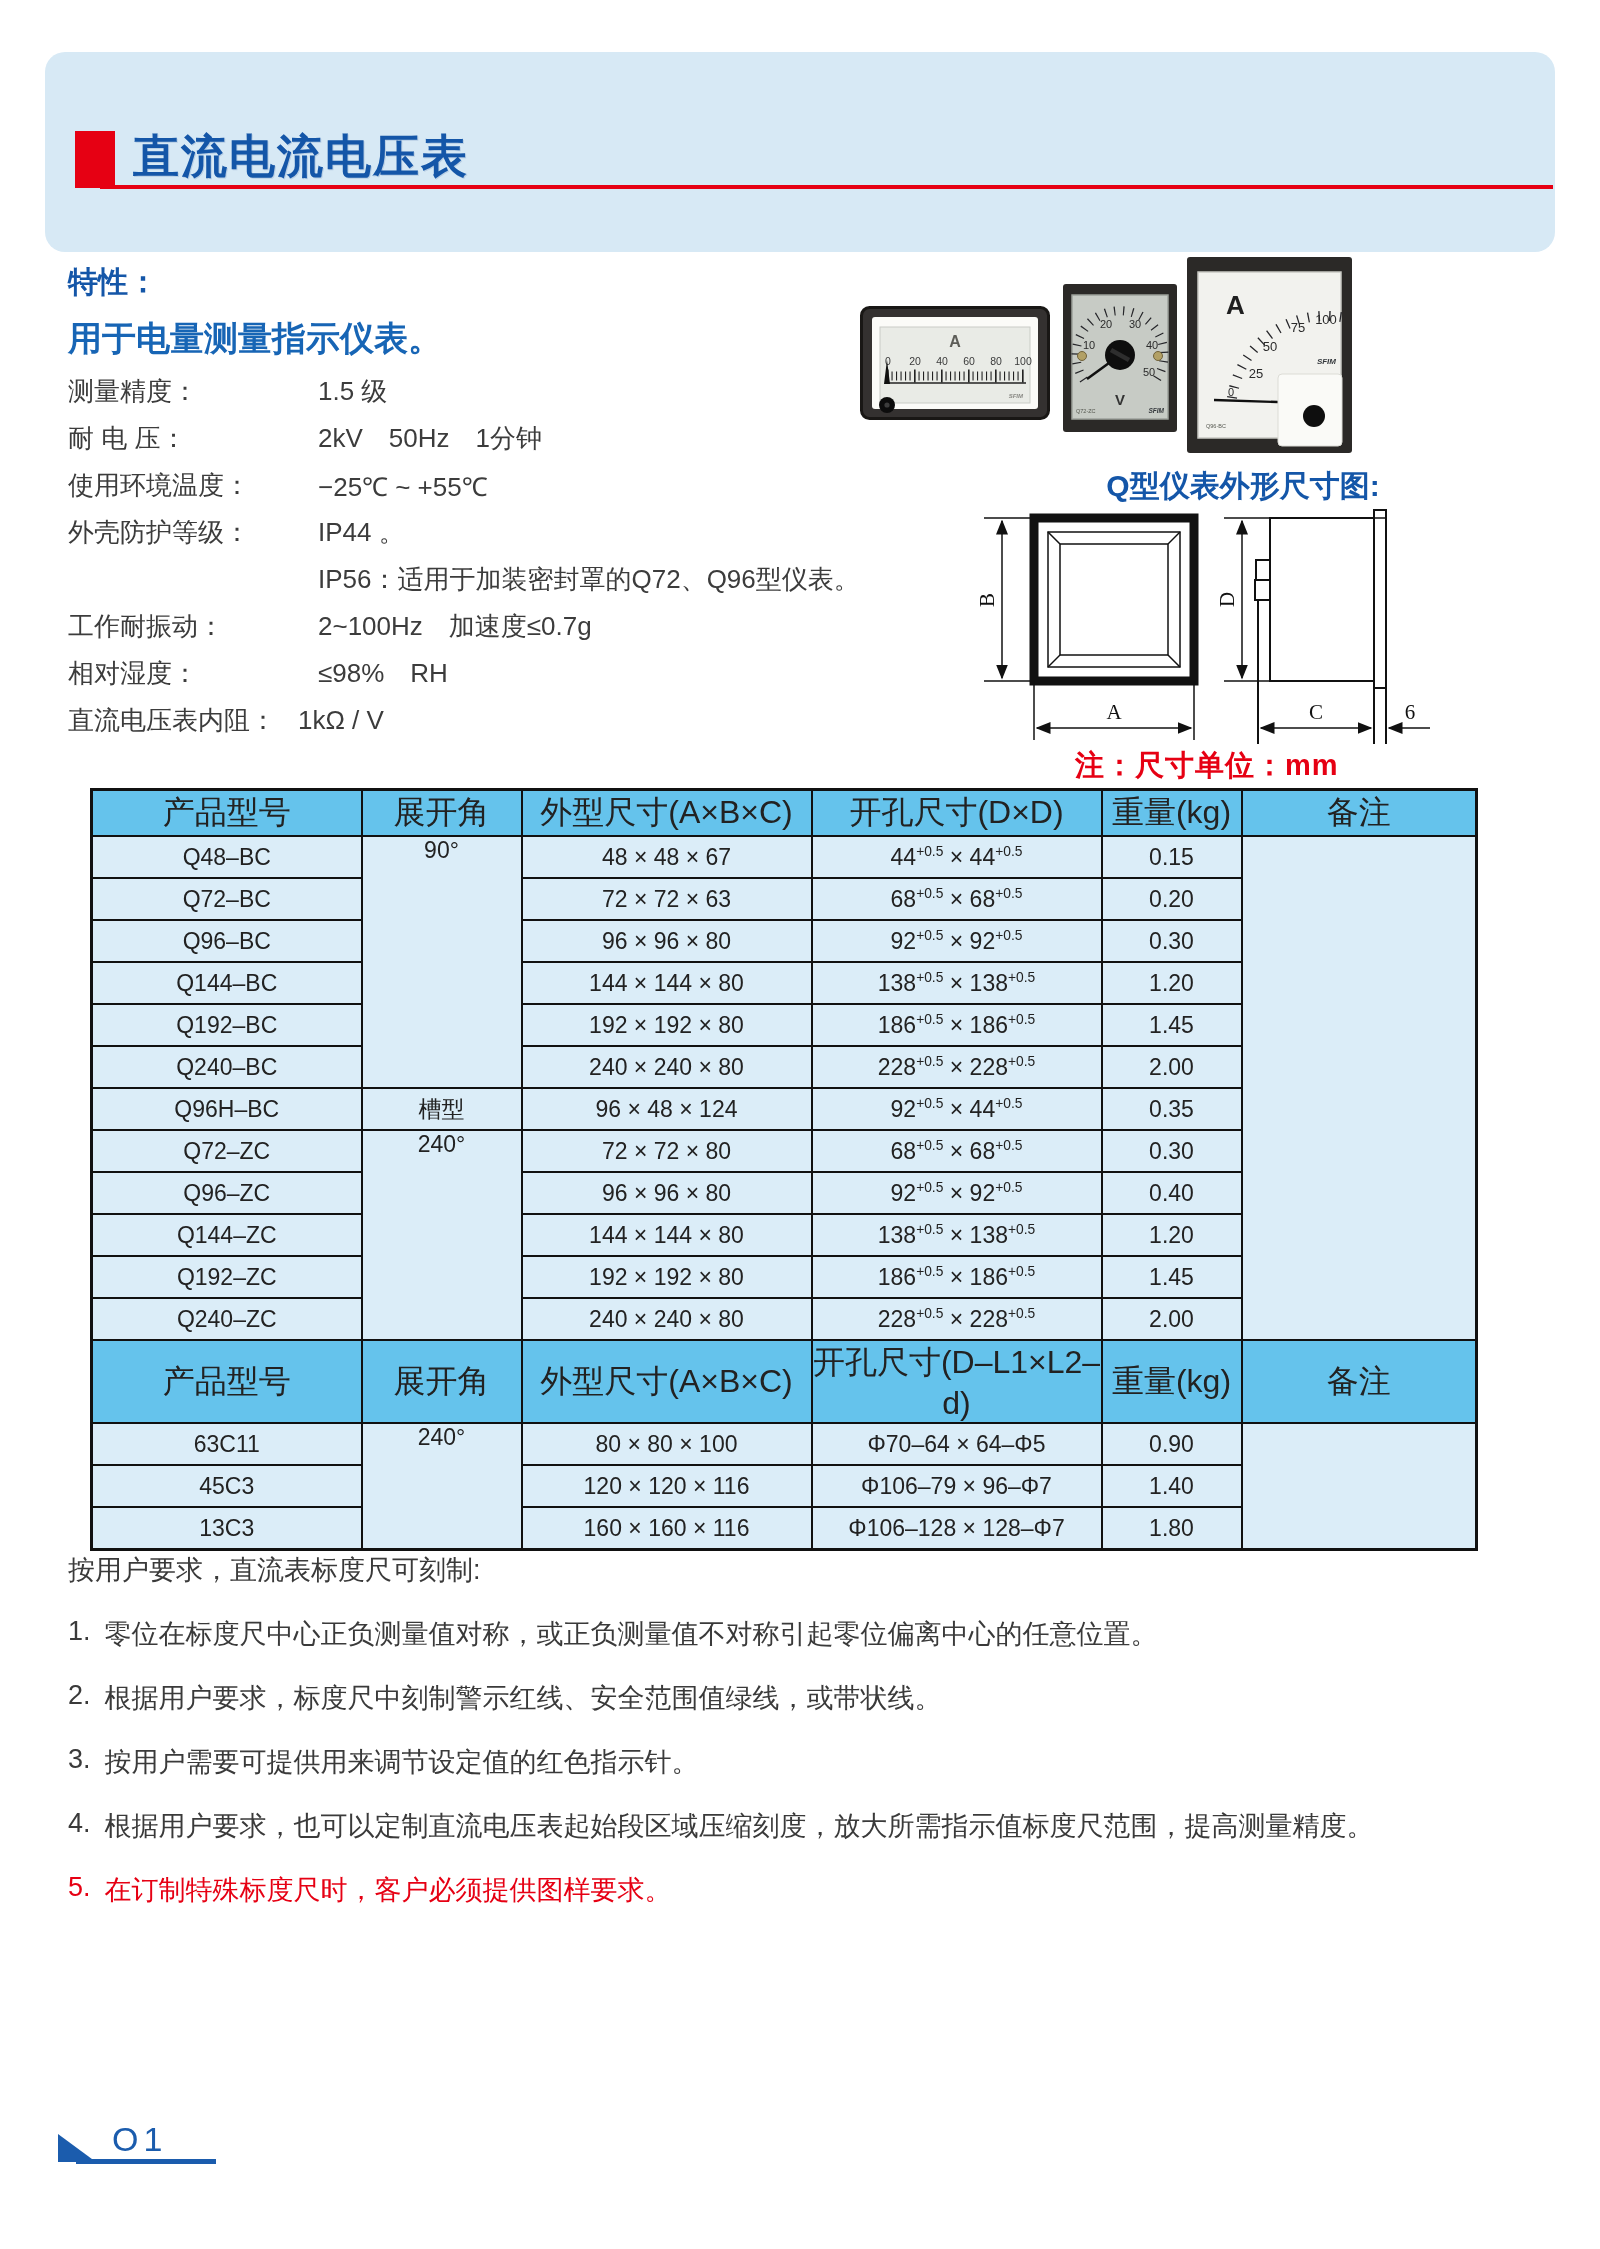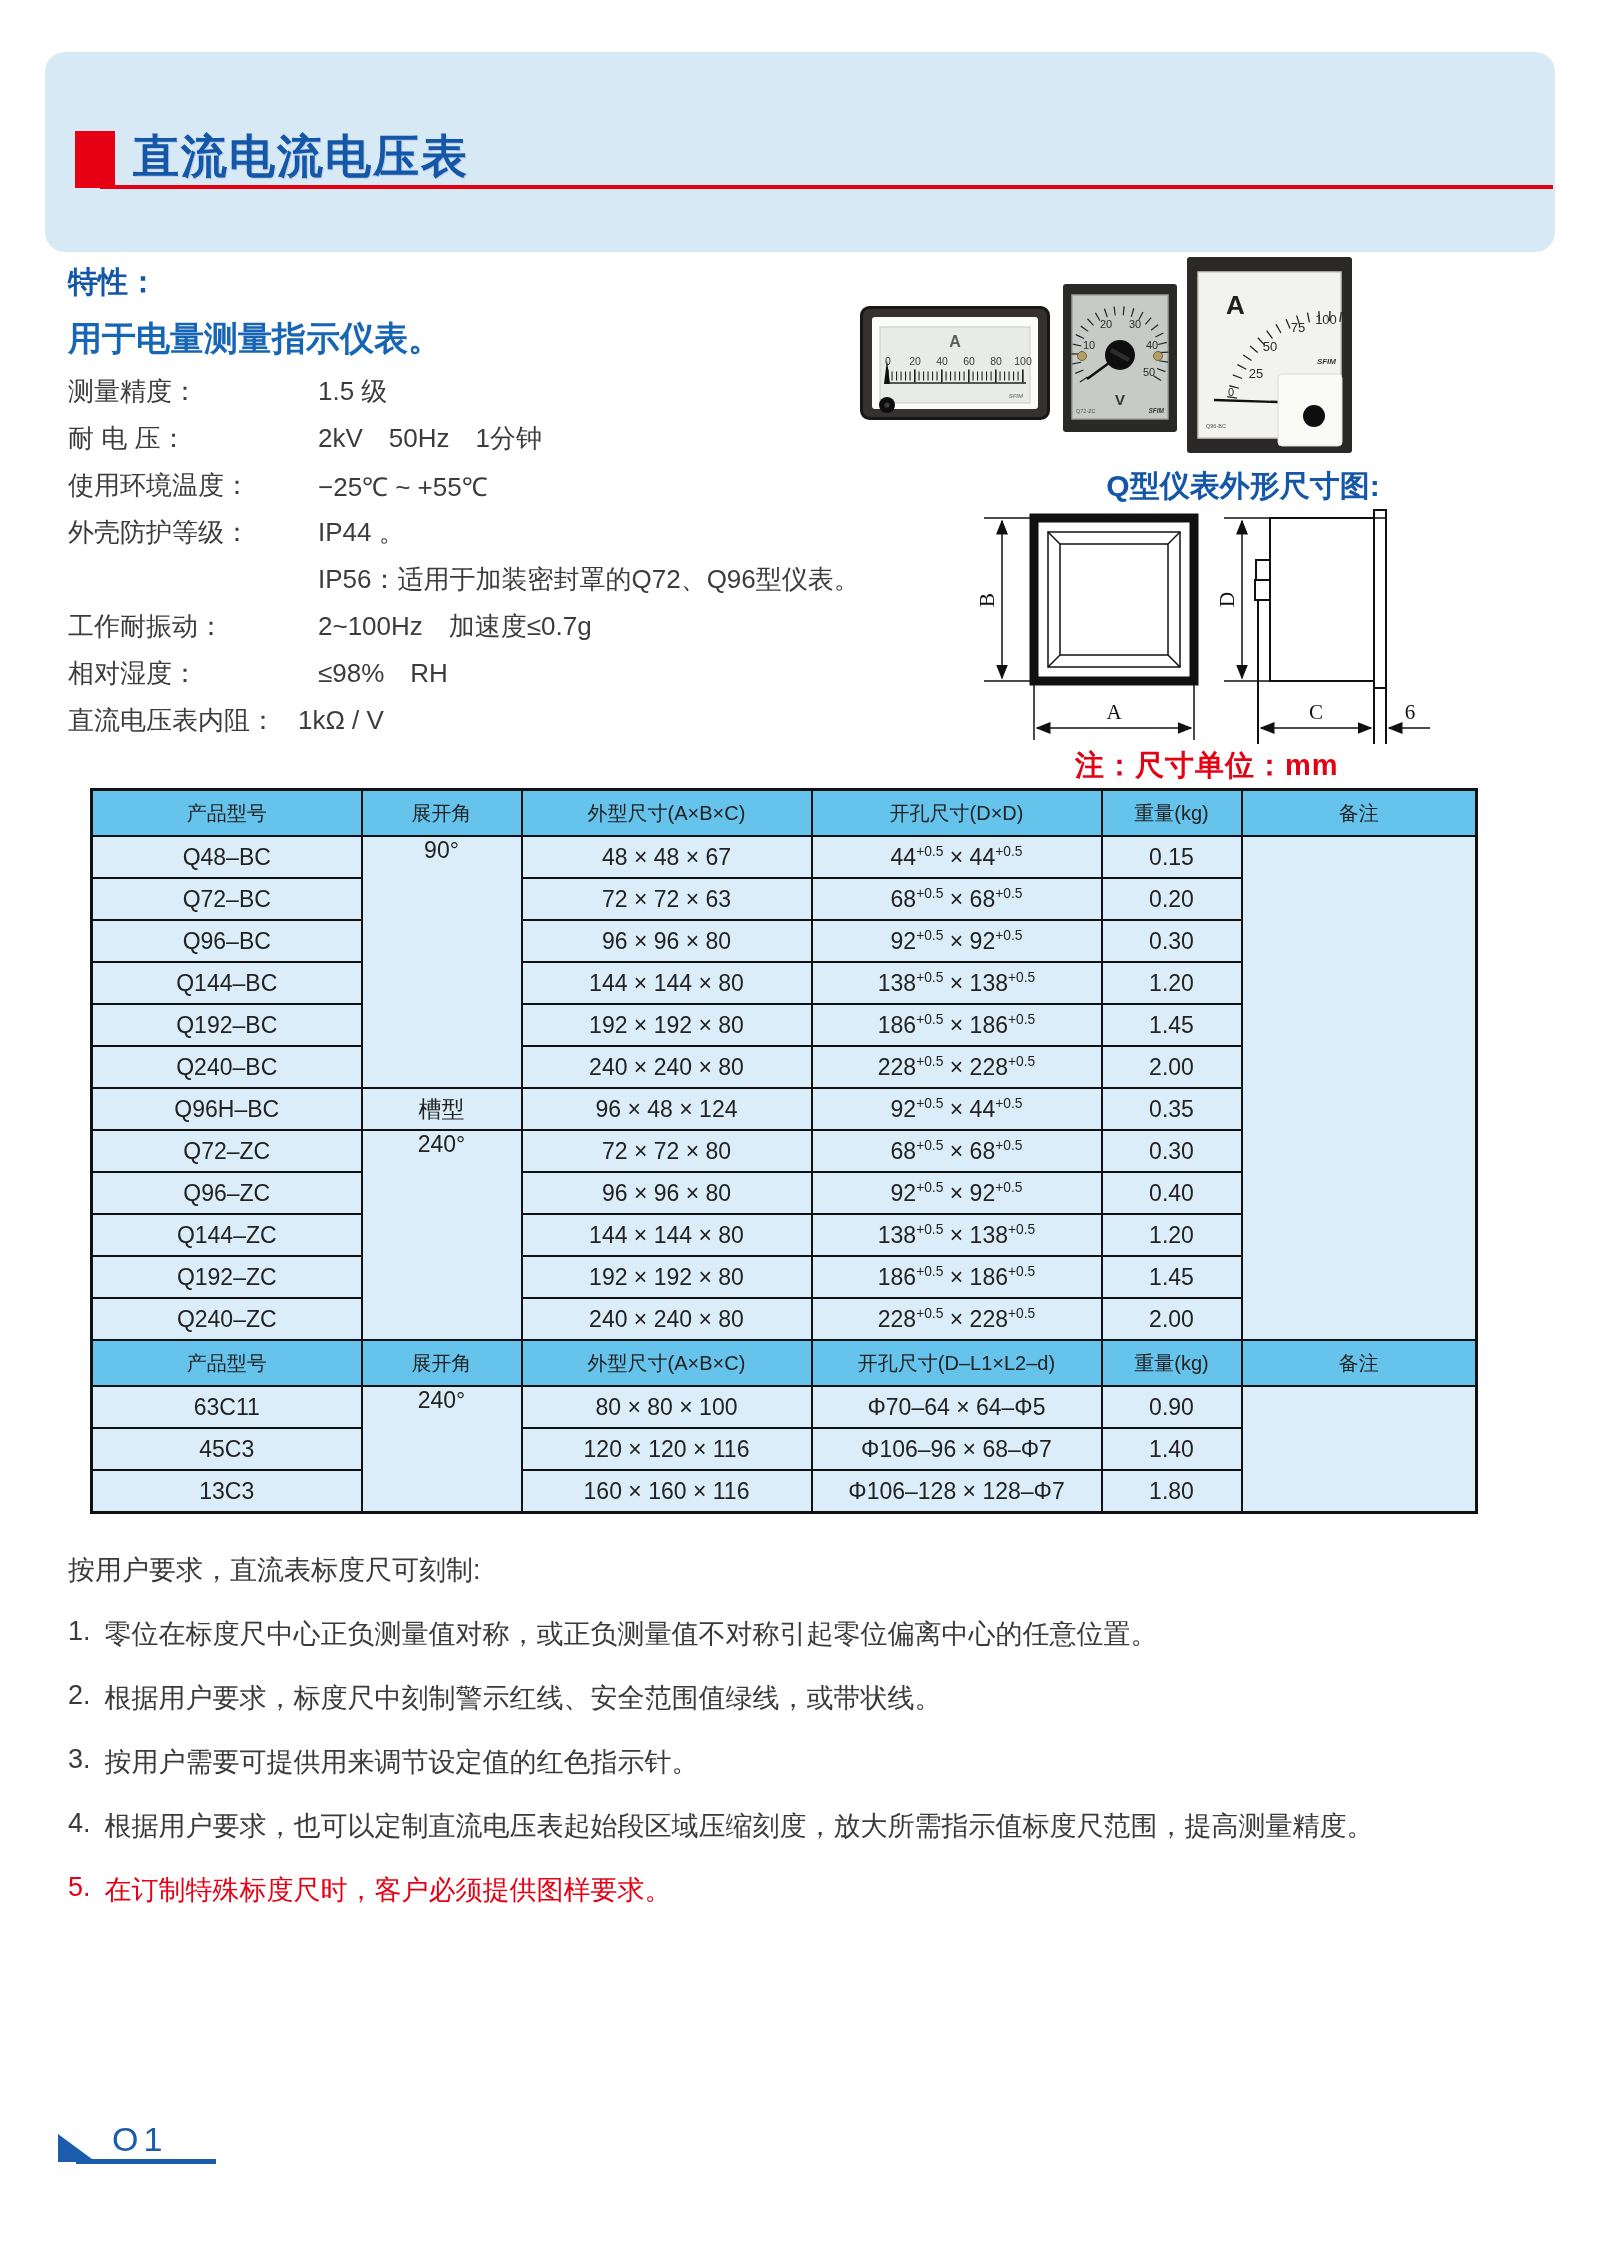--- a/index.html
+++ b/index.html
@@ -30,21 +30,21 @@
   
   .diagram-title{position:absolute;left:1020px;top:466px;width:446px;text-align:center;font-size:30px;font-weight:bold;color:#1456A8;}
   .diagram{position:absolute;left:958px;top:504px;}
   .diagram line,.diagram rect.ln{stroke:#111;fill:none;}
   .dim-note{position:absolute;left:1075px;top:746px;font-size:29px;font-weight:bold;color:#E60013;letter-spacing:1px;}
   .dim-label{font-family:"Liberation Serif",serif;font-size:21px;fill:#111;}
 
   
   .product-table{position:absolute;left:90px;top:788px;border-collapse:collapse;table-layout:fixed;width:1385px;border:3px solid #111;}
   .product-table th,.product-table td{border:2px solid #111;text-align:center;vertical-align:middle;padding:0;color:#222;overflow:hidden;}
-  .product-table th{background:#65C3EC;height:44px;font-size:20px;font-weight:normal;}
+  .product-table th{background:#65C3EC;height:44px;font-size:32px;font-weight:normal;}
   .product-table td{background:#DBEDF8;height:40px;font-size:23px;}
   .product-table td.vtop{vertical-align:top;padding-top:0;}
   .product-table sup{font-size:0.6em;vertical-align:super;line-height:0;}
 
   
   .notes{position:absolute;left:68px;top:1552px;width:1490px;}
   .note-row{display:flex;align-items:flex-start;height:64px;font-size:27px;color:#3A3A3A;}
   .note-num{margin-right:14px;flex:0 0 auto;}
   .note-row.red{color:#E60013;}
 
@@ -318,21 +318,21 @@
           <td>63C11</td>
           <td rowspan="3" class="vtop">240°</td>
           <td>80 × 80 × 100</td>
           <td>Φ70–64 × 64–Φ5</td>
           <td>0.90</td>
           <td rowspan="3"></td>
         </tr>
         <tr>
           <td>45C3</td>
           <td>120 × 120 × 116</td>
-          <td>Φ106–96 × 68–Φ7</td>
+          <td>Φ106–79 × 96–Φ7</td>
           <td>1.40</td>
         </tr>
         <tr>
           <td>13C3</td>
           <td>160 × 160 × 116</td>
           <td>Φ106–128 × 128–Φ7</td>
           <td>1.80</td>
         </tr>
       </tbody>
   </table>

